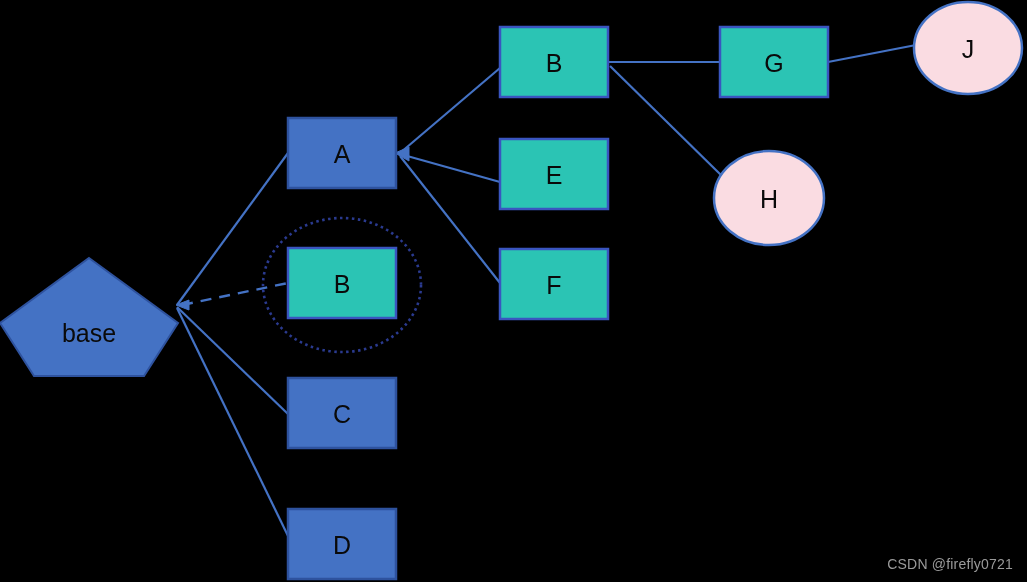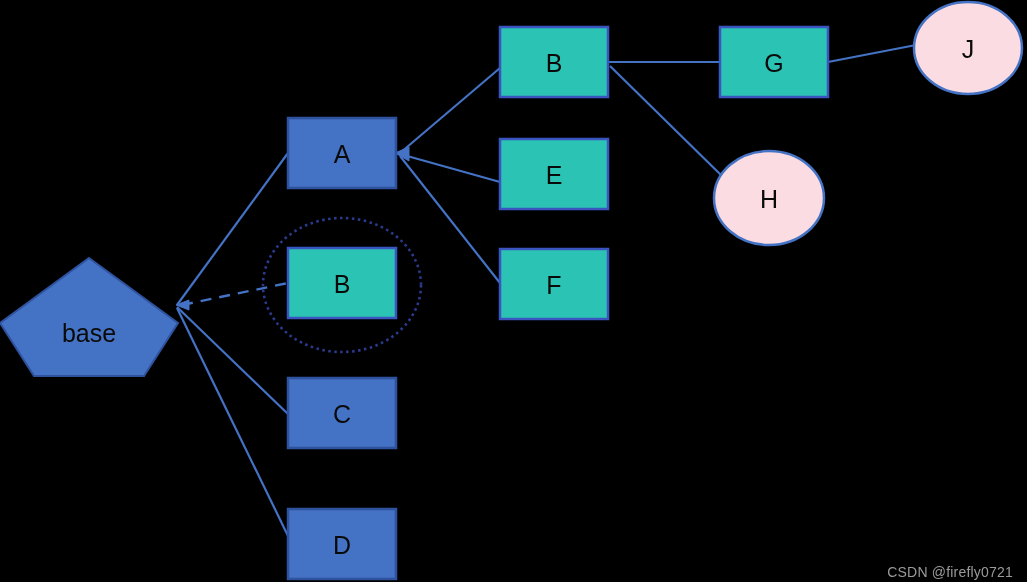--- a/index.html
+++ b/index.html
@@ -32,21 +32,21 @@
     font-family: "Liberation Sans", sans-serif;
     font-size: 25px;
     fill: #0a0a0a;
     text-anchor: middle;
     dominant-baseline: central;
     pointer-events: none;
   }
   .watermark-text {
     position: absolute;
     right: 14px;
-    bottom: 2px;
+    bottom: 10px;
     color: #9a9a9a;
     font-family: "Liberation Sans", sans-serif;
     font-size: 14px;
     letter-spacing: 0.2px;
     white-space: nowrap;
     user-select: none;
   }
 </style>
 </head>
 <body>

